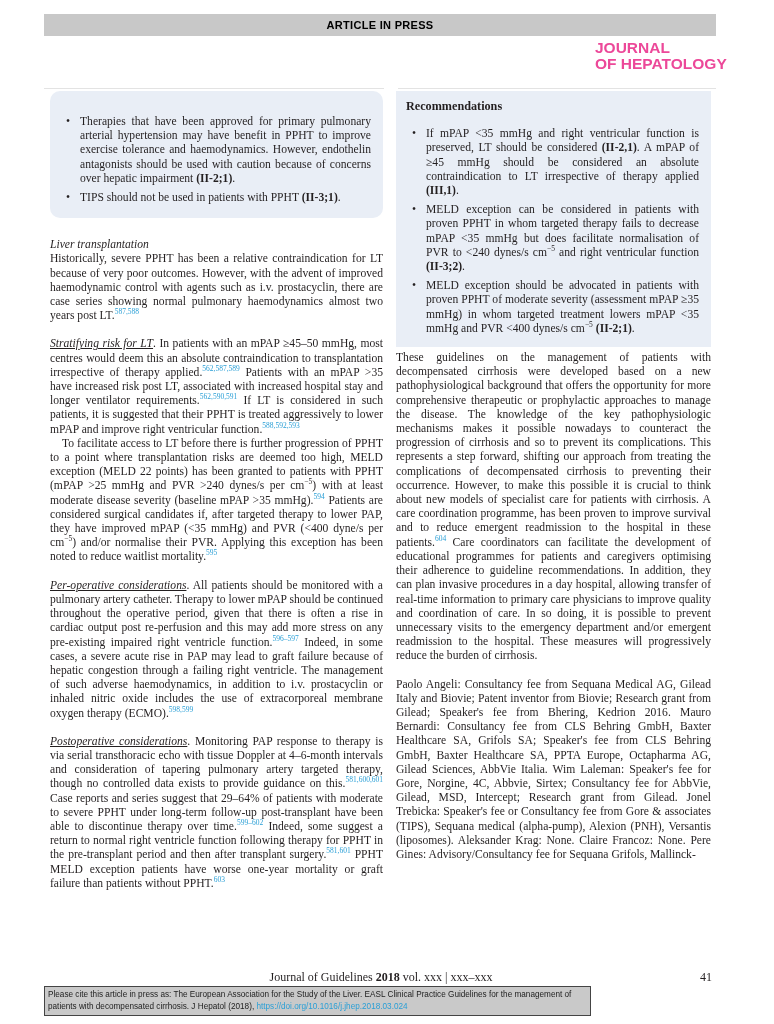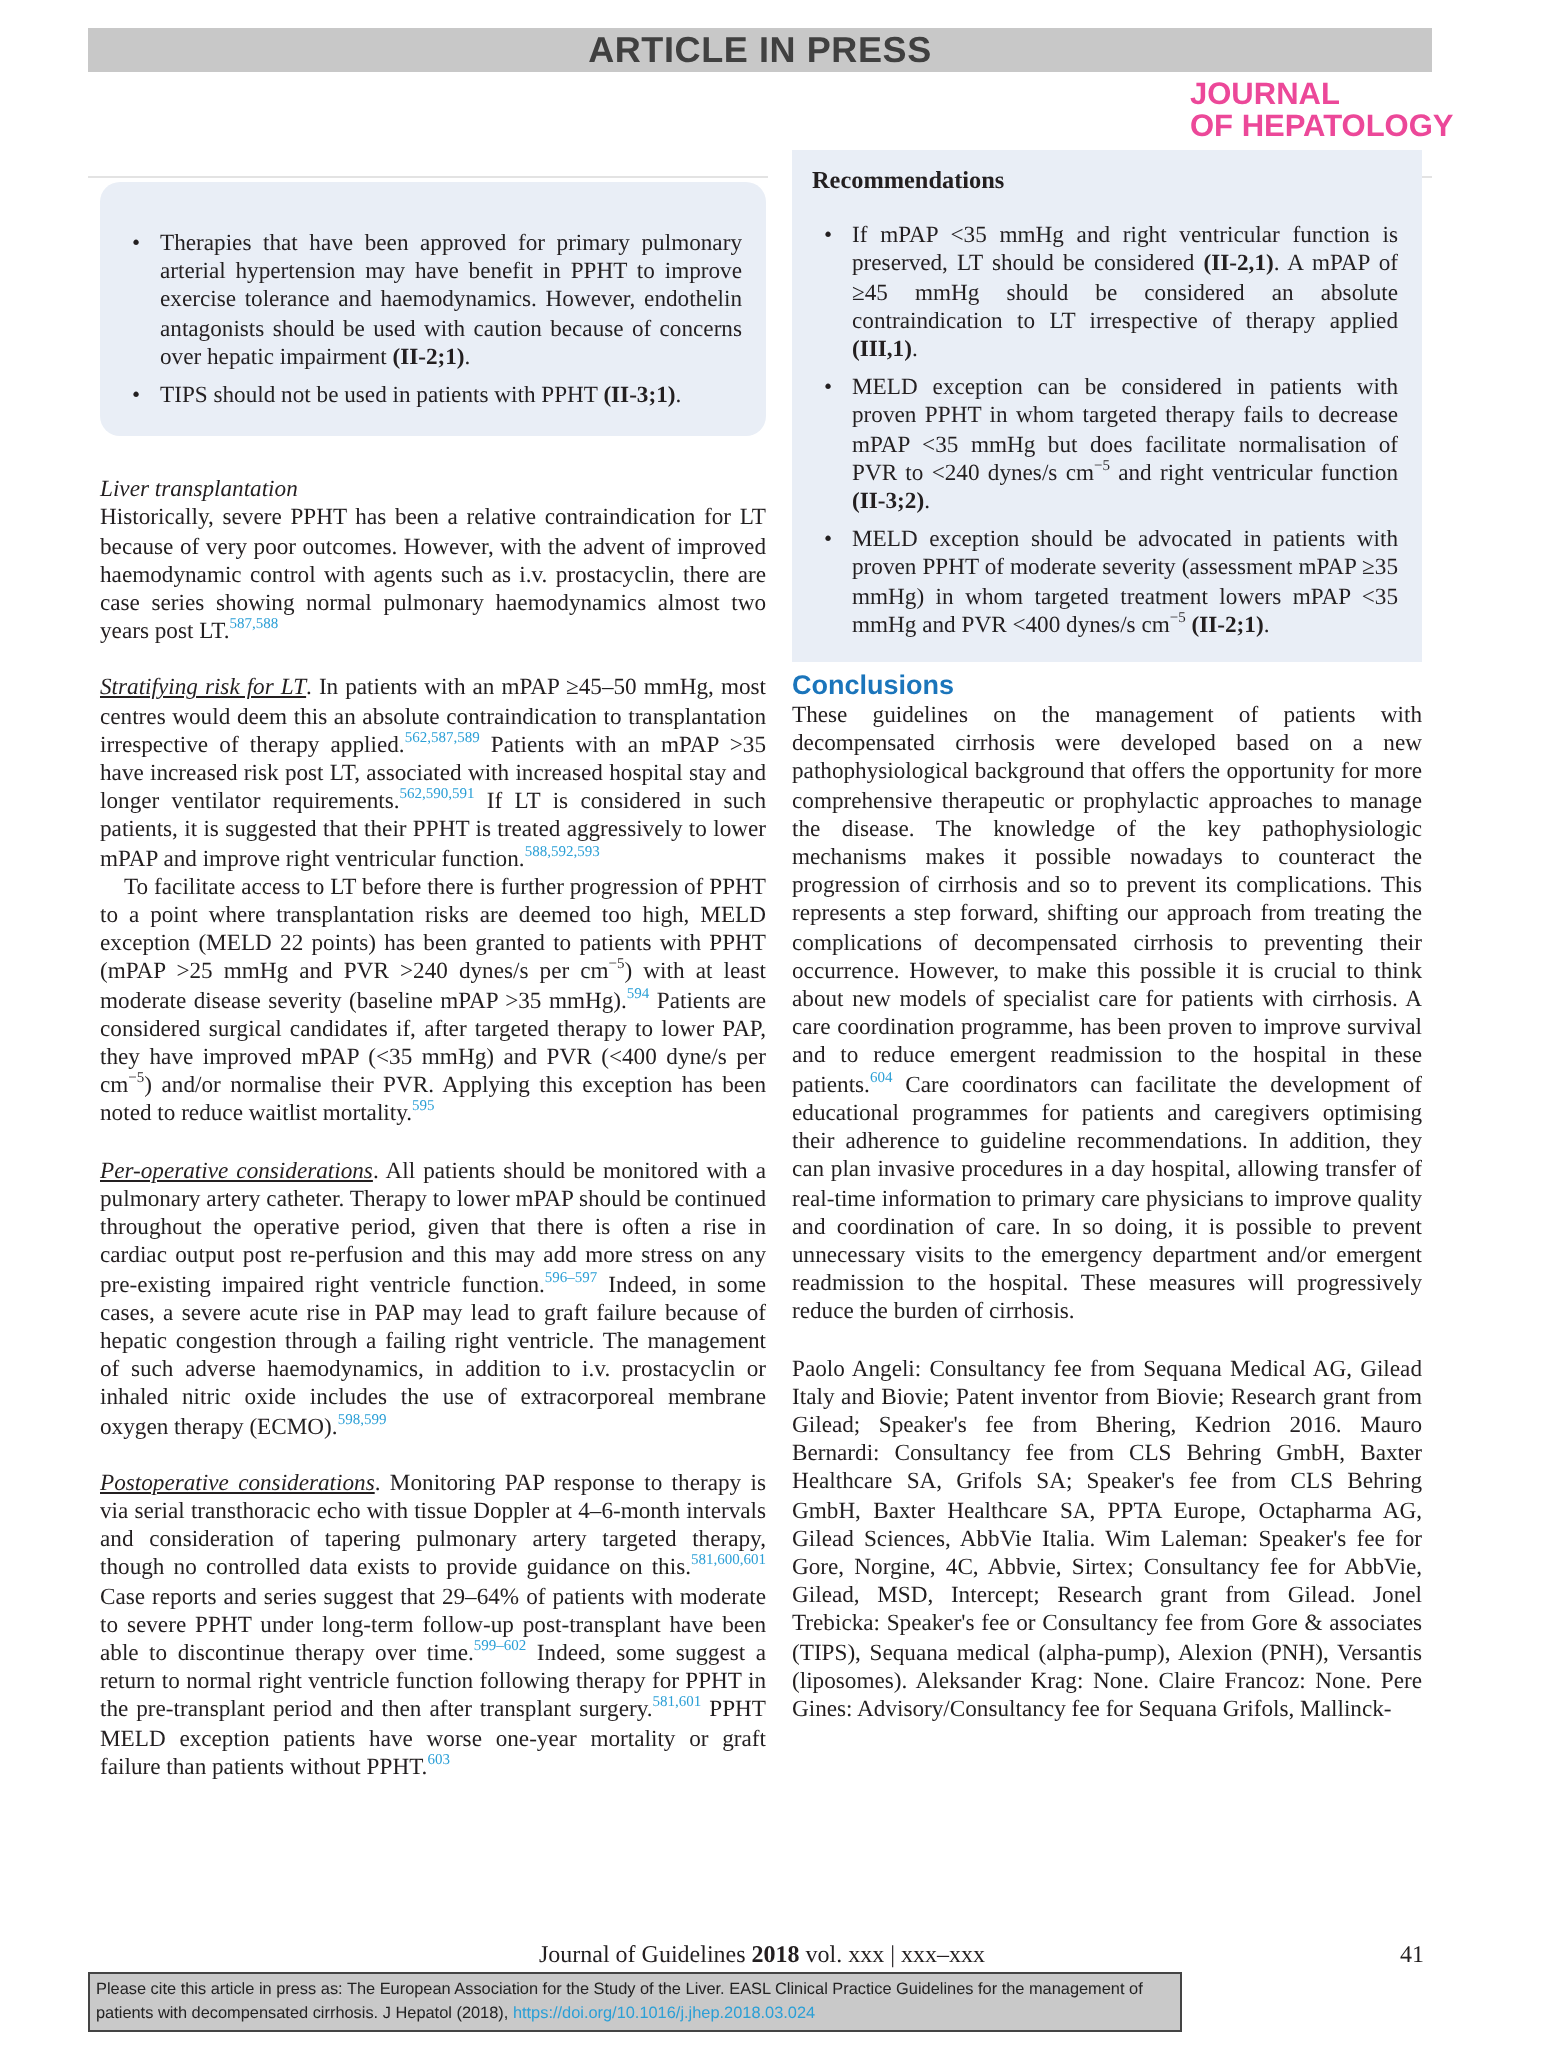--- a/index.html
+++ b/index.html
@@ -1,20 +1,20 @@
 <!DOCTYPE html>
 <html><head>
 <meta charset="utf-8">
 <style>
   html, body { margin: 0; padding: 0; background: #ffffff; }
   body { width: 774px; height: 1024px; position: relative; overflow: hidden;
          font-family: "Liberation Serif", "DejaVu Serif", serif; color: #231f20; }
   .banner { position: absolute; left: 44px; top: 14px; width: 436px; height: 22px;
-            background: #c8c8c8; color: #404040; text-align: center;
-            font-family: "Liberation Sans", sans-serif; font-weight: bold; font-size: 18px; line-height: 22px;
+            background: #c8c8c8; color: #000000; text-align: center;
+            font-family: "Liberation Sans", sans-serif; font-weight: bold; font-size: 11px; line-height: 22px;
             letter-spacing: 0.3px; }
   .banner { width: 436px; left: 44px; }
   .banner-wide { position: absolute; left: 44px; top: 14px; width: 436px; }
   .journal-title { position: absolute; left: 595px; top: 40px; color: #ec4899;
                    font-family: "Liberation Sans", sans-serif; font-weight: bold; font-size: 15.5px; line-height: 16px; }
   .hr { position: absolute; top: 88px; height: 1px; background: #e3e3e3; }
   .col { position: absolute; font-size: 11.6px; line-height: 14.2px; text-align: justify; hyphens: manual; }
   .col-left { left: 50px; width: 333px; }
   .col-right { left: 396px; width: 315px; }
   .box { background: #e9eef6; padding: 10px 12px 10px 10px; }
@@ -67,32 +67,31 @@
   <p><span class="run-head">Stratifying risk for LT</span><span>. In patients with an mPAP ≥45–50 mmHg, most centres would deem this an absolute contraindication to transplantation irrespective of therapy applied.</span><sup>562,587,589</sup><span> Patients with an mPAP &gt;35 have increased risk post LT, associated with increased hospital stay and longer ventilator requirements.</span><sup>562,590,591</sup><span> If LT is considered in such patients, it is suggested that their PPHT is treated aggressively to lower mPAP and improve right ventricular function.</span><sup>588,592,593</sup></p>
   <p class="indent"><span>To facilitate access to LT before there is further progression of PPHT to a point where transplantation risks are deemed too high, MELD exception (MELD 22 points) has been granted to patients with PPHT (mPAP &gt;25 mmHg and PVR &gt;240 dynes/s per cm</span><span class="exp">−5</span><span>) with at least moderate disease severity (baseline mPAP &gt;35 mmHg).</span><sup>594</sup><span> Patients are considered surgical candidates if, after targeted therapy to lower PAP, they have improved mPAP (&lt;35 mmHg) and PVR (&lt;400 dyne/s per cm</span><span class="exp">−5</span><span>) and/or normalise their PVR. Applying this exception has been noted to reduce waitlist mortality.</span><sup>595</sup></p>
 
   <div class="gap"></div>
   <p><span class="run-head">Per-operative considerations</span><span>. All patients should be monitored with a pulmonary artery catheter. Therapy to lower mPAP should be continued throughout the operative period, given that there is often a rise in cardiac output post re-perfusion and this may add more stress on any pre-existing impaired right ventricle function.</span><sup>596–597</sup><span> Indeed, in some cases, a severe acute rise in PAP may lead to graft failure because of hepatic congestion through a failing right ventricle. The management of such adverse haemodynamics, in addition to i.v. prostacyclin or inhaled nitric oxide includes the use of extracorporeal membrane oxygen therapy (ECMO).</span><sup>598,599</sup></p>
 
   <div class="gap"></div>
   <p><span class="run-head">Postoperative considerations</span><span>. Monitoring PAP response to therapy is via serial transthoracic echo with tissue Doppler at 4–6-month intervals and consideration of tapering pulmonary artery targeted therapy, though no controlled data exists to provide guidance on this.</span><sup>581,600,601</sup><span> Case reports and series suggest that 29–64% of patients with moderate to severe PPHT under long-term follow-up post-transplant have been able to discontinue therapy over time.</span><sup>599–602</sup><span> Indeed, some suggest a return to normal right ventricle function following therapy for PPHT in the pre-transplant period and then after transplant surgery.</span><sup>581,601</sup><span> PPHT MELD exception patients have worse one-year mortality or graft failure than patients without PPHT.</span><sup>603</sup></p>
 </div>
 
-<div class="col col-right" style="top:75px;">
+<div class="col col-right" style="top:91px;">
   <div class="box" style="padding-top:8px;padding-bottom:6px;">
     <div class="box-title">Recommendations</div>
     <ul>
       <li><span>If mPAP &lt;35 mmHg and right ventricular function is preserved, LT should be considered </span><span class="grade">(II-2,1)</span><span>. A mPAP of ≥45 mmHg should be considered an absolute contraindication to LT irrespective of therapy applied </span><span class="grade">(III,1)</span><span>.</span></li>
       <li><span>MELD exception can be considered in patients with proven PPHT in whom targeted therapy fails to decrease mPAP &lt;35 mmHg but does facilitate normalisation of PVR to &lt;240 dynes/s cm</span><span class="exp">−5</span><span> and right ventricular function </span><span class="grade">(II-3;2)</span><span>.</span></li>
       <li><span>MELD exception should be advocated in patients with proven PPHT of moderate severity (assessment mPAP ≥35 mmHg) in whom targeted treatment lowers mPAP &lt;35 mmHg and PVR &lt;400 dynes/s cm</span><span class="exp">−5</span> <span class="grade">(II-2;1)</span><span>.</span></li>
     </ul>
   </div>
 
   <div style="height:4px;"></div>
-  <div class="h2">Conclusions</div>
   <p><span>These guidelines on the management of patients with decompensated cirrhosis were developed based on a new pathophysiological background that offers the opportunity for more comprehensive therapeutic or prophylactic approaches to manage the disease. The knowledge of the key pathophysiologic mechanisms makes it possible nowadays to counteract the progression of cirrhosis and so to prevent its complications. This represents a step forward, shifting our approach from treating the complications of decompensated cirrhosis to preventing their occurrence. However, to make this possible it is crucial to think about new models of specialist care for patients with cirrhosis. A care coordination programme, has been proven to improve survival and to reduce emergent readmission to the hospital in these patients.</span><sup>604</sup><span> Care coordinators can facilitate the development of educational programmes for patients and caregivers optimising their adherence to guideline recommendations. In addition, they can plan invasive procedures in a day hospital, allowing transfer of real-time information to primary care physicians to improve quality and coordination of care. In so doing, it is possible to prevent unnecessary visits to the emergency department and/or emergent readmission to the hospital. These measures will progressively reduce the burden of cirrhosis.</span></p>
 
   <div class="gap"></div>
   <p>Paolo Angeli: Consultancy fee from Sequana Medical AG, Gilead Italy and Biovie; Patent inventor from Biovie; Research grant from Gilead; Speaker's fee from Bhering, Kedrion 2016. Mauro Bernardi: Consultancy fee from CLS Behring GmbH, Baxter Healthcare SA, Grifols SA; Speaker's fee from CLS Behring GmbH, Baxter Healthcare SA, PPTA Europe, Octapharma AG, Gilead Sciences, AbbVie Italia. Wim Laleman: Speaker's fee for Gore, Norgine, 4C, Abbvie, Sirtex; Consultancy fee for AbbVie, Gilead, MSD, Intercept; Research grant from Gilead. Jonel Trebicka: Speaker's fee or Consultancy fee from Gore &amp; associates (TIPS), Sequana medical (alpha-pump), Alexion (PNH), Versantis (liposomes). Aleksander Krag: None. Claire Francoz: None. Pere Gines: Advisory/Consultancy fee for Sequana Grifols, Mallinck-</p>
 </div>
 
 <div class="footer-line">
   <div class="footer-center"><span>Journal of Guidelines </span><b>2018</b><span> vol. xxx | xxx–xxx</span></div>
   <div class="footer-page">41</div>
 </div>

